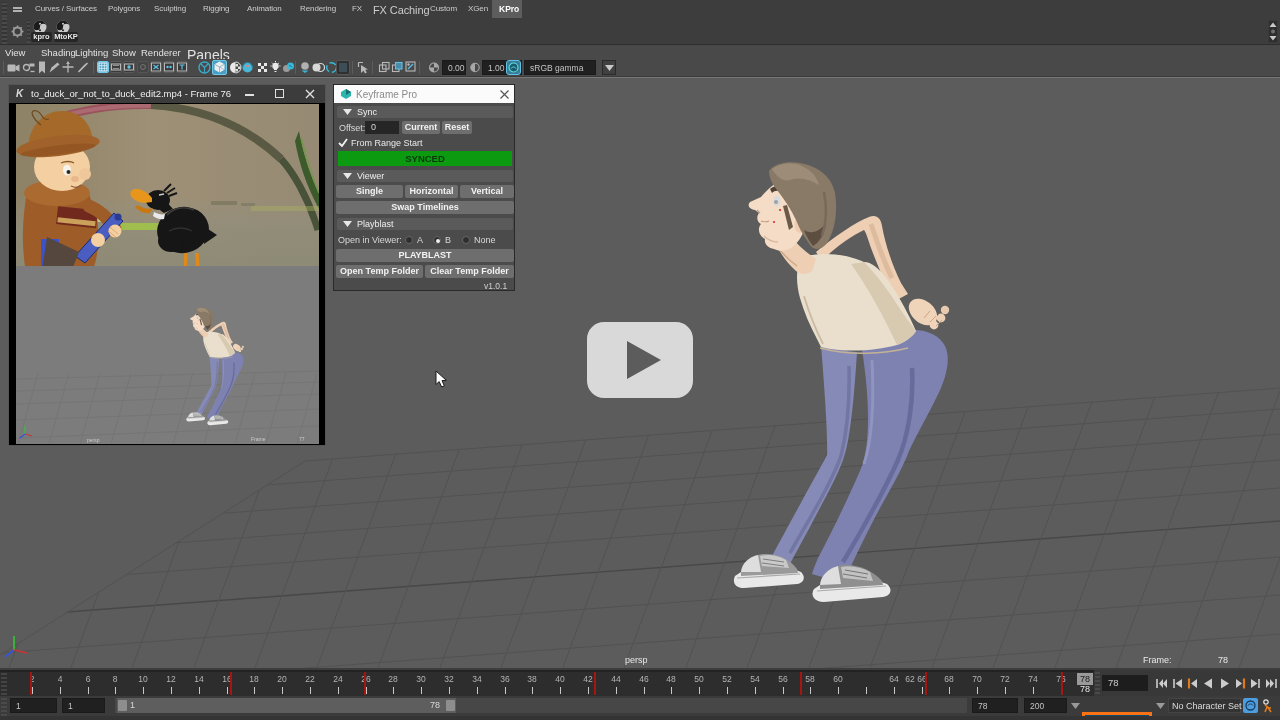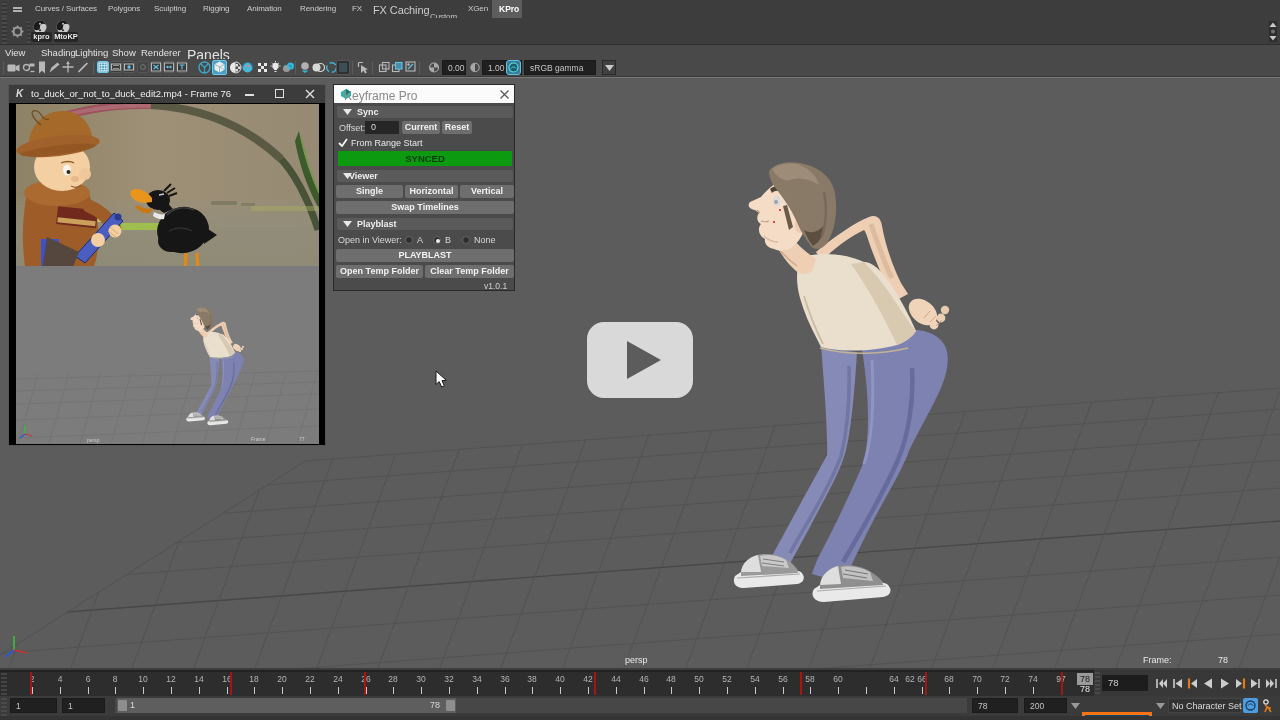--- a/index.html
+++ b/index.html
@@ -5,36 +5,36 @@
 font-family:"Liberation Sans", sans-serif;}
 .abs{position:absolute}
 .tnum{position:absolute;top:2px;width:20px;text-align:center;font-size:8.5px;color:#b4b4b4}
 .tick{position:absolute;top:15px;width:1px;height:7px;background:#c8c8c8}
 .kred{position:absolute;top:0;width:2px;height:23px;background:#a81510}
 .tfield{position:absolute;height:15px;background:#202020;color:#c4c4c4;font-size:8.5px;
 line-height:15px;padding-left:5px;border:1px solid #1a1a1a;white-space:nowrap}
 .kbtn{position:absolute;background:#6e6e6e;color:#f2f2f2;font-size:9px;font-weight:bold;
 text-align:center;border-radius:2px;white-space:nowrap}
 .khdr{position:absolute;left:3px;width:176px;height:12px;background:#5a5a5a;color:#eeeeee;
-font-size:9px;font-weight:bold;line-height:12px;border-radius:2px}
+font-size:9px;font-weight:normal;line-height:12px;border-radius:2px}
 </style></head>
 <body>
 
 <div class="abs" style="left:0;top:0;width:1280px;height:18px;background:#3d3d3d">
 <div class="abs" style="left:2px;top:2px;width:5px;height:15px;background:repeating-linear-gradient(0deg,#4a4a4a 0 2px,#343434 2px 4px)"></div>
 <div class="abs" style="left:492px;top:0;width:30px;height:18px;background:#5d5d5d"></div>
 <div class="abs" style="left:35px;top:4px;font-size:8px;letter-spacing:-0.1px;color:#cccccc;white-space:nowrap">Curves / Surfaces</div>
 <div class="abs" style="left:108px;top:4px;font-size:8px;letter-spacing:-0.1px;color:#cccccc;white-space:nowrap">Polygons</div>
 <div class="abs" style="left:154px;top:4px;font-size:8px;letter-spacing:-0.1px;color:#cccccc;white-space:nowrap">Sculpting</div>
 <div class="abs" style="left:203px;top:4px;font-size:8px;letter-spacing:-0.1px;color:#cccccc;white-space:nowrap">Rigging</div>
 <div class="abs" style="left:247px;top:4px;font-size:8px;letter-spacing:-0.1px;color:#cccccc;white-space:nowrap">Animation</div>
 <div class="abs" style="left:300px;top:4px;font-size:8px;letter-spacing:-0.1px;color:#cccccc;white-space:nowrap">Rendering</div>
 <div class="abs" style="left:352px;top:4px;font-size:8px;letter-spacing:-0.1px;color:#cccccc;white-space:nowrap">FX</div>
 <div class="abs" style="left:373px;top:4px;font-size:11px;letter-spacing:-0.1px;color:#cccccc;white-space:nowrap">FX Caching</div>
-<div class="abs" style="left:430px;top:12px;font-size:8px;letter-spacing:-0.1px;color:#cccccc;white-space:nowrap">Custom</div>
+<div class="abs" style="left:430px;top:4px;font-size:8px;letter-spacing:-0.1px;color:#cccccc;white-space:nowrap">Custom</div>
 <div class="abs" style="left:468px;top:4px;font-size:8px;letter-spacing:-0.1px;color:#cccccc;white-space:nowrap">XGen</div>
 <div class="abs" style="left:499px;top:4px;font-size:8.5px;color:#ffffff;font-weight:bold">KPro</div>
 <div class="abs" style="left:13px;top:7px;width:9px;height:2px;background:#b0b0b0"></div>
 <div class="abs" style="left:13px;top:10px;width:9px;height:2px;background:#b0b0b0"></div>
 </div>
 <div class="abs" style="left:0;top:18px;width:1280px;height:27px;background:#3d3d3d;border-bottom:1px solid #2e2e2e">
 <div class="abs" style="left:2px;top:0px;width:5px;height:26px;background:repeating-linear-gradient(0deg,#4a4a4a 0 2px,#343434 2px 4px)"></div>
 <svg class="abs" style="left:11px;top:7px" width="13" height="13" viewBox="0 0 13 13">
       <circle cx="6.5" cy="6.5" r="4" fill="none" stroke="#9a9a9a" stroke-width="2"></circle>
       <path d="M 6.5,0.5 V 3 M 6.5,10 V 12.5 M 0.5,6.5 H 3 M 10,6.5 H 12.5 M 2.3,2.3 L 4,4 M 10.7,2.3 L 9,4 M 2.3,10.7 L 4,9 M 10.7,10.7 L 9,9" stroke="#9a9a9a" stroke-width="1.6"></path>
@@ -501,40 +501,40 @@
 <text x="250" y="440" font-size="5" fill="#cccccc" font-family="Liberation Sans, sans-serif">Frame</text>
 <text x="298" y="440" font-size="5" fill="#cccccc" font-family="Liberation Sans, sans-serif">77</text>
 </svg>
 </div>
 <div class="abs" style="left:333px;top:84px;width:182px;height:207px;background:#4b4b4b;border:1px solid #2a2a2a">
 <div class="abs" style="left:0;top:0;width:180px;height:18px;background:#fbfbfb">
 <svg class="abs" style="left:6px;top:3px" width="12" height="12" viewBox="0 0 12 12">
         <path d="M 1,4 L 6,1 L 11,4 L 11,8 L 6,11 L 1,8 Z" fill="#2ab5ad"></path>
         <path d="M 6,1 L 11,4 L 6,7 Z" fill="#15716c"></path>
       </svg>
-<div class="abs" style="left:10px;top:4px;font-size:12px;color:#8a8a8a">Keyframe Pro</div>
+<div class="abs" style="left:22px;top:4px;font-size:10px;color:#8a8a8a">Keyframe Pro</div>
 <svg class="abs" style="left:166px;top:5px" width="9" height="9" viewBox="0 0 9 9">
         <path d="M 0.5,0.5 L 8.5,8.5 M 8.5,0.5 L 0.5,8.5" stroke="#555" stroke-width="1.2"></path>
       </svg>
 </div>
 <div class="khdr" style="top:21px"><svg style="position:absolute;left:6px;top:3px" width="9" height="6" viewBox="0 0 9 6">
         <polygon points="0,0 9,0 4.5,6" fill="#e8e8e8"></polygon>
       </svg><span style="margin-left:20px">Sync</span></div>
 <div class="abs" style="left:5px;top:38px;font-size:9px;color:#d8d8d8">Offset:</div>
 <div class="abs" style="left:31px;top:36px;width:34px;height:13px;background:#262626;color:#d8d8d8;font-size:9px;line-height:13px;padding-left:6px">0</div>
 <div class="kbtn" style="left:68px;top:36px;width:38px;height:13px;line-height:13px">Current</div>
 <div class="kbtn" style="left:108px;top:36px;width:30px;height:13px;line-height:13px">Reset</div>
 <svg class="abs" style="left:4px;top:53px" width="10" height="9" viewBox="0 0 10 9">
       <path d="M 1,5 L 4,8 L 9,1" stroke="#f0f0f0" stroke-width="1.8" fill="none"></path>
     </svg>
 <div class="abs" style="left:17px;top:53px;font-size:9px;color:#e8e8e8">From Range Start</div>
 <div class="abs" style="left:4px;top:66px;width:174px;height:15px;background:#0c9a10;color:#0a3a0a;font-size:9.5px;font-weight:bold;text-align:center;line-height:15px">SYNCED</div>
 <div class="khdr" style="top:85px"><svg style="position:absolute;left:6px;top:3px" width="9" height="6" viewBox="0 0 9 6">
         <polygon points="0,0 9,0 4.5,6" fill="#e8e8e8"></polygon>
-      </svg><span style="margin-left:12px">Viewer</span></div>
+      </svg><span style="margin-left:20px">Viewer</span></div>
 <div class="kbtn" style="left:2px;top:100px;width:67px;height:13px;line-height:13px">Single</div>
 <div class="kbtn" style="left:71px;top:100px;width:53px;height:13px;line-height:13px">Horizontal</div>
 <div class="kbtn" style="left:126px;top:100px;width:54px;height:13px;line-height:13px">Vertical</div>
 <div class="kbtn" style="left:2px;top:116px;width:178px;height:13px;line-height:13px">Swap Timelines</div>
 <div class="khdr" style="top:133px"><svg style="position:absolute;left:6px;top:3px" width="9" height="6" viewBox="0 0 9 6">
         <polygon points="0,0 9,0 4.5,6" fill="#e8e8e8"></polygon>
       </svg><span style="margin-left:20px">Playblast</span></div>
 <div class="abs" style="left:4px;top:150px;font-size:9px;color:#d8d8d8">Open in Viewer:</div>
 <div class="abs" style="left:71px;top:151px;width:8px;height:8px;border-radius:50%;background:#2e2e2e;border:1px solid #666"></div>
 <div class="abs" style="left:83px;top:150px;font-size:9px;color:#d8d8d8">A</div>
@@ -580,21 +580,21 @@
     <div class="tnum" style="left:773px">56</div>
     <div class="tnum" style="left:800px">58</div>
     <div class="tnum" style="left:828px">60</div>
     <div class="tnum" style="left:900px">62</div>
     <div class="tnum" style="left:884px">64</div>
     <div class="tnum" style="left:912px">66</div>
     <div class="tnum" style="left:939px">68</div>
     <div class="tnum" style="left:967px">70</div>
     <div class="tnum" style="left:995px">72</div>
     <div class="tnum" style="left:1023px">74</div>
-    <div class="tnum" style="left:1051px">97</div>
+    <div class="tnum" style="left:1051px">76</div>
     <div class="tick" style="left:32px"></div>
     <div class="tick" style="left:60px"></div>
     <div class="tick" style="left:88px"></div>
     <div class="tick" style="left:115px"></div>
     <div class="tick" style="left:143px"></div>
     <div class="tick" style="left:171px"></div>
     <div class="tick" style="left:199px"></div>
     <div class="tick" style="left:227px"></div>
     <div class="tick" style="left:254px"></div>
     <div class="tick" style="left:282px"></div>

